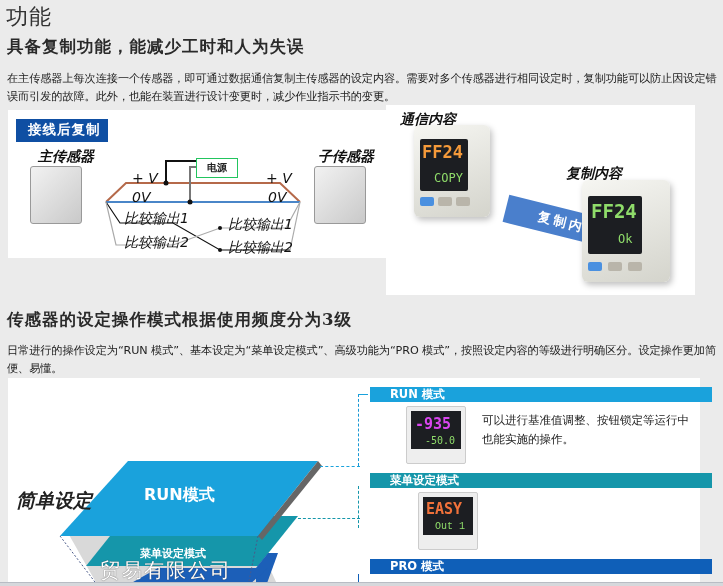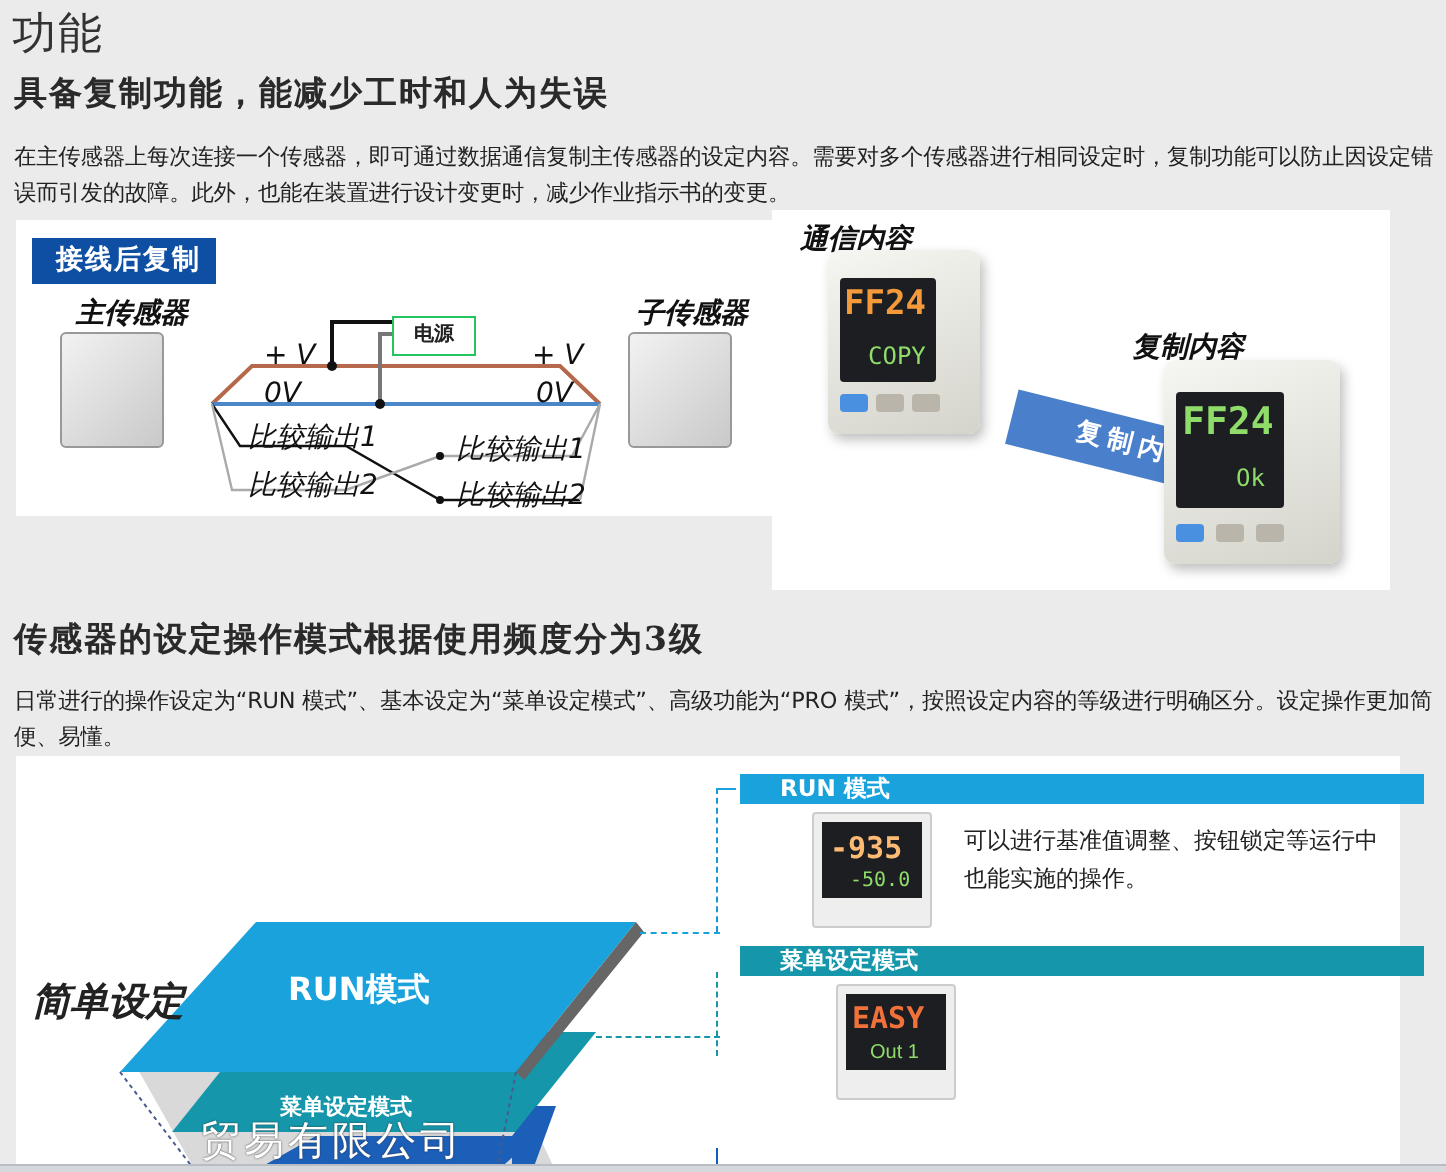--- a/index.html
+++ b/index.html
@@ -112,30 +112,31 @@
   <div class="abs dash" style="left:350px;top:16px;height:72px;"></div>
   <div class="abs" style="left:312px;top:88px;width:40px;border-top:1.5px dashed #1aa2dc;"></div>
   <div class="abs" style="left:350px;top:16px;width:10px;border-top:1.5px solid #1aa2dc;"></div>
   <div class="abs dash" style="left:350px;top:108px;height:42px;border-color:#1596aa;"></div>
   <div class="abs" style="left:290px;top:140px;width:62px;border-top:1.5px dashed #1596aa;"></div>
   <div class="abs" style="left:350px;top:196px;height:12px;border-left:1.5px solid #0f5fb8;"></div>
 
   <div class="abs mode-bar" style="left:362px;top:9px;width:322px;background:#1aa2dc;">RUN 模式</div>
   <div class="abs mini" style="left:398px;top:28px;">
     <div class="scr">
-      <div class="abs" style="left:4px;top:4px;color:#fdba74;font-size:15px;font-weight:bold;font-family:'DejaVu Sans Mono',monospace;">-935</div>
+      <div class="abs" style="left:4px;top:4px;color:#d946ef;font-size:15px;font-weight:bold;font-family:'DejaVu Sans Mono',monospace;">-935</div>
       <div class="abs" style="left:14px;top:24px;color:#8fdc6a;font-size:10px;font-family:'DejaVu Sans Mono',monospace;">-50.0</div>
     </div>
   </div>
   <div class="abs mode-desc" style="left:474px;top:33px;width:212px;">可以进行基准值调整、按钮锁定等运行中也能实施的操作。</div>
 
   <div class="abs mode-bar" style="left:362px;top:95px;width:322px;background:#1596aa;">菜单设定模式</div>
   <div class="abs mini" style="left:410px;top:114px;">
     <div class="scr">
       <div class="abs" style="left:3px;top:3px;color:#f0713a;font-size:15px;font-weight:bold;font-family:'DejaVu Sans Mono',monospace;">EASY</div>
-      <div class="abs" style="left:12px;top:24px;color:#8fdc6a;font-size:10px;font-family:Liberation Sans, sans-serif;text-align:center;">Out 1</div>
+      <div class="abs" style="left:12px;top:24px;color:#8fdc6a;font-size:10px;font-family:Liberation Mono, monospace;text-align:center;">Out 1</div>
     </div>
   </div>
 
+  <div class="abs mode-bar" style="left:362px;top:181px;width:322px;background:#0f5fb8;">PRO 模式</div>
 </div>
 
 <div class="abs watermark">贸易有限公司</div>
 <div class="abs" style="left:0;top:582px;width:723px;height:4px;background:#d6d8dc;border-top:1px solid #b8bcc4;"></div>
 
 </body></html>

